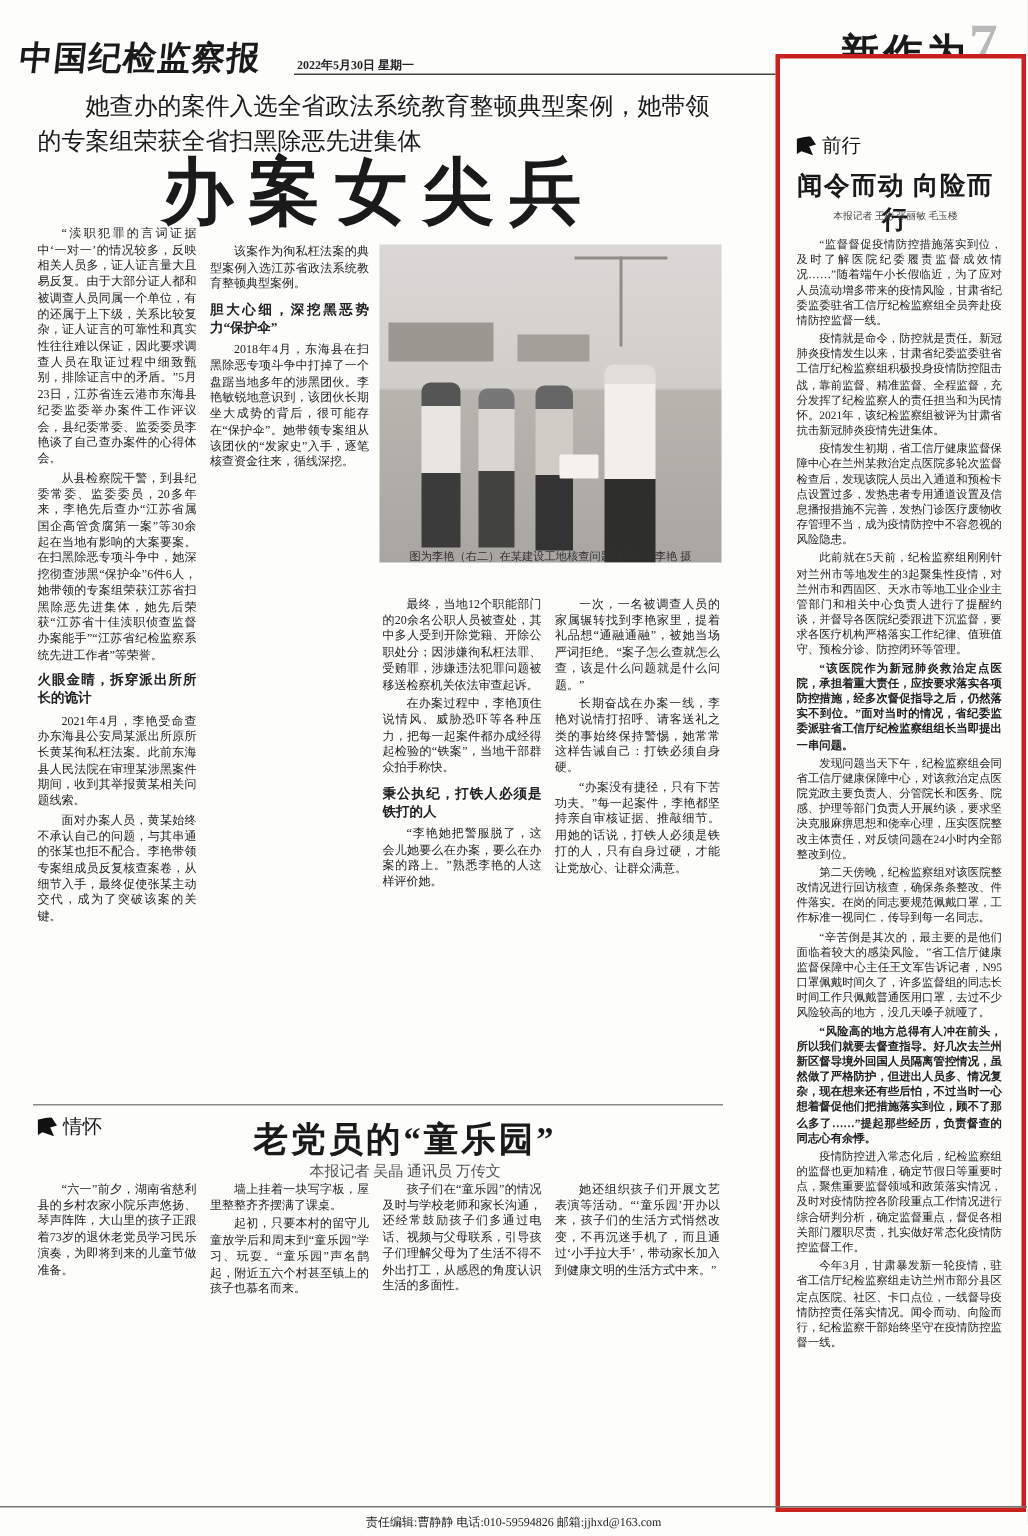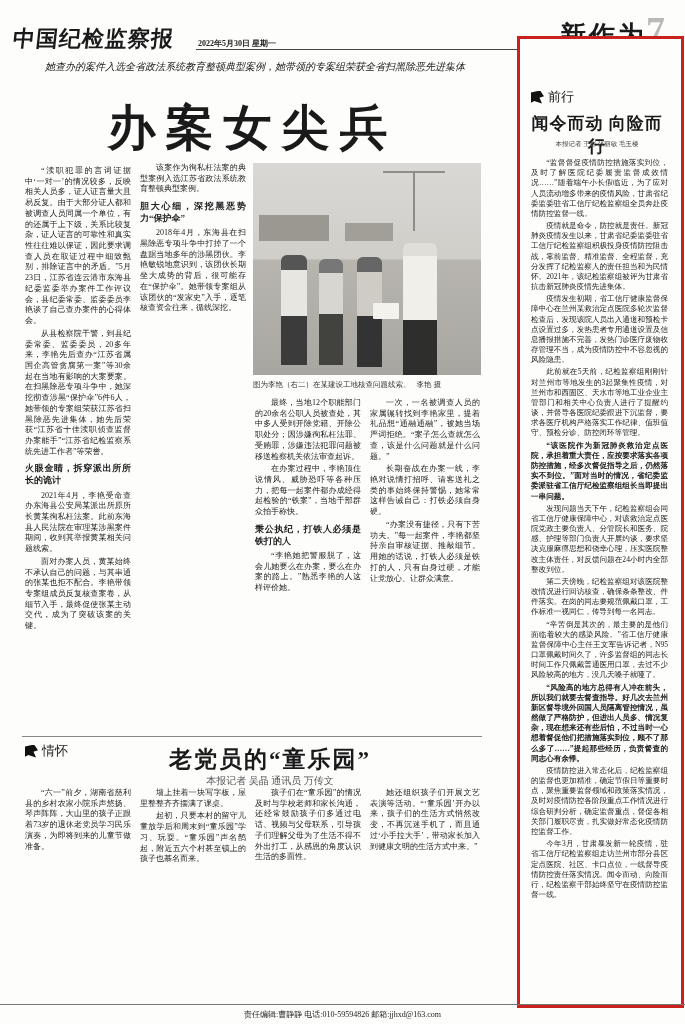--- a/index.html
+++ b/index.html
@@ -6,36 +6,36 @@
   #page{position:relative;width:685px;height:1024px;background:#fdfdfc;overflow:hidden;
         font-family:"Liberation Serif","DejaVu Serif",serif;color:#1a1a1a;}
   .abs{position:absolute;}
   
   .masthead{left:13px;top:24px;font-size:22px;font-weight:900;letter-spacing:1px;transform:skewX(-6deg);}
   .dateline{left:198px;top:38px;font-size:8px;font-weight:bold;color:#222;}
   .header-rule{left:196px;top:49px;width:482px;height:1px;background:#444;}
   .section-title{left:560px;top:18px;font-size:26px;font-weight:bold;letter-spacing:3px;}
   .page-num{left:646px;top:8px;font-size:38px;color:#b9b9b9;font-weight:bold;}
   
-  .kicker{left:25px;top:60px;width:452px;font-size:10px;line-height:1.45;text-indent:2em;font-style:italic;}
+  .kicker{left:25px;top:60px;width:452px;font-size:16px;line-height:1.45;text-indent:2em;}
   .headline{left:25px;top:96px;width:455px;text-align:center;font-size:48px;font-weight:700;letter-spacing:10px;}
   .byline-main{left:25px;top:147px;width:455px;text-align:center;font-size:7px;color:#666;}
   .col{font-size:8px;line-height:1.34;text-align:justify;overflow:hidden;color:#222;}
   .col .para{text-indent:2em;margin:0 0 2px 0;}
   .col .para.bold{font-weight:bold;}
   .col .subhead{font-weight:bold;font-size:9px;margin:5px 0 4px 0;text-indent:0;}
-  .c1{left:25px;top:166px;width:106px;height:572px;}
+  .c1{left:25px;top:151px;width:106px;height:572px;}
   .c2{left:140px;top:163px;width:106px;height:572px;}
   .c3{left:255px;top:398px;width:106px;height:337px;}
   .c4{left:370px;top:398px;width:110px;height:337px;}
   
   .photo{left:253px;top:163px;width:228px;height:212px;background:linear-gradient(#d9d8d4 0%,#cfcec9 45%,#b7b5ae 46%,#a8a6a0 100%);overflow:hidden;}
   .ph-crane{position:absolute;background:#8f8d86;}
   .ph-fig{position:absolute;border-radius:6px 6px 0 0;}
-  .photo-caption{left:253px;top:380px;width:228px;font-size:7.5px;color:#333;text-align:left;}
+  .photo-caption{left:253px;top:366px;width:228px;font-size:7.5px;color:#333;text-align:center;}
   .photo-credit{margin-left:6px;}
   
   .divider{left:22px;top:736px;width:460px;height:1px;background:#888;}
   .tag{display:flex;align-items:center;gap:4px;font-size:13px;font-weight:normal;}
   .tag-huai{left:25px;top:742px;}
   .tag-icon{width:13px;height:13px;background:#111;display:inline-block;clip-path:polygon(0 15%,70% 0,100% 45%,65% 55%,85% 100%,25% 80%,0 95%);}
   .headline2{left:120px;top:744px;width:300px;text-align:center;font-size:23px;font-weight:900;letter-spacing:2px;}
   .byline2{left:120px;top:774px;width:300px;text-align:center;font-size:10px;color:#555;}
   .b1{left:25px;top:788px;width:106px;height:210px;}
   .b2{left:140px;top:788px;width:106px;height:210px;}

